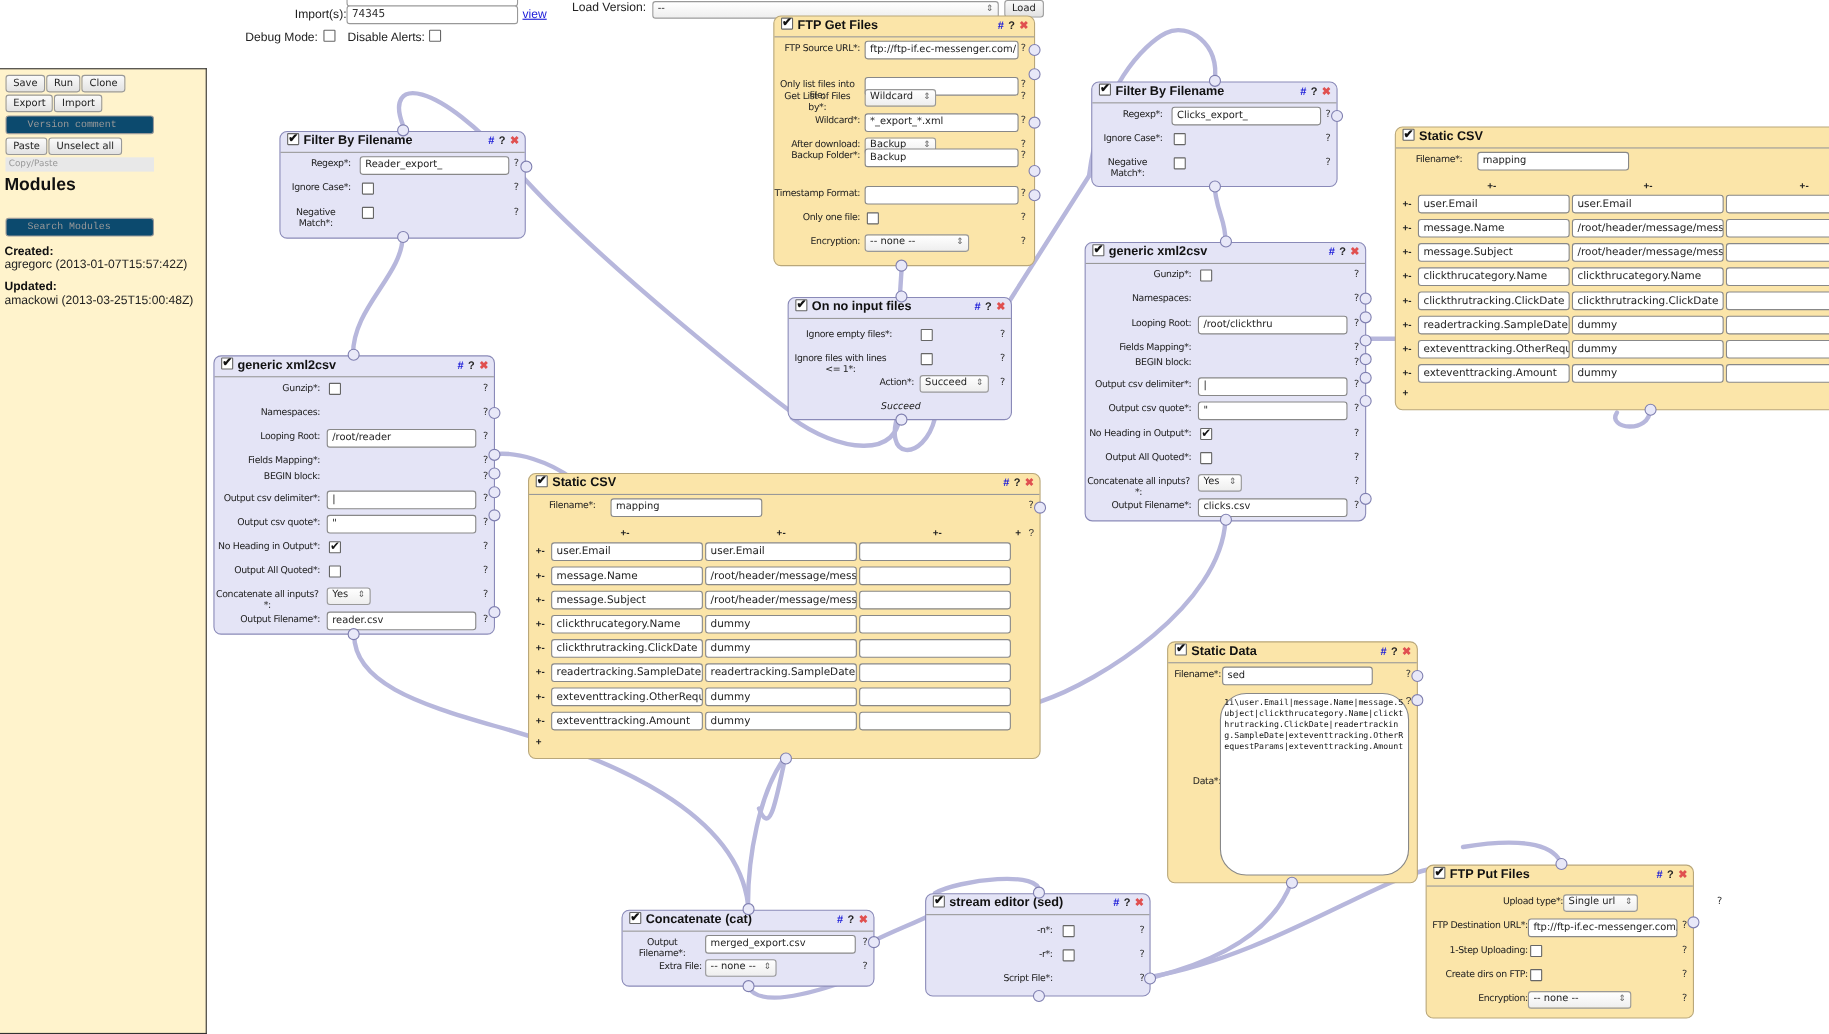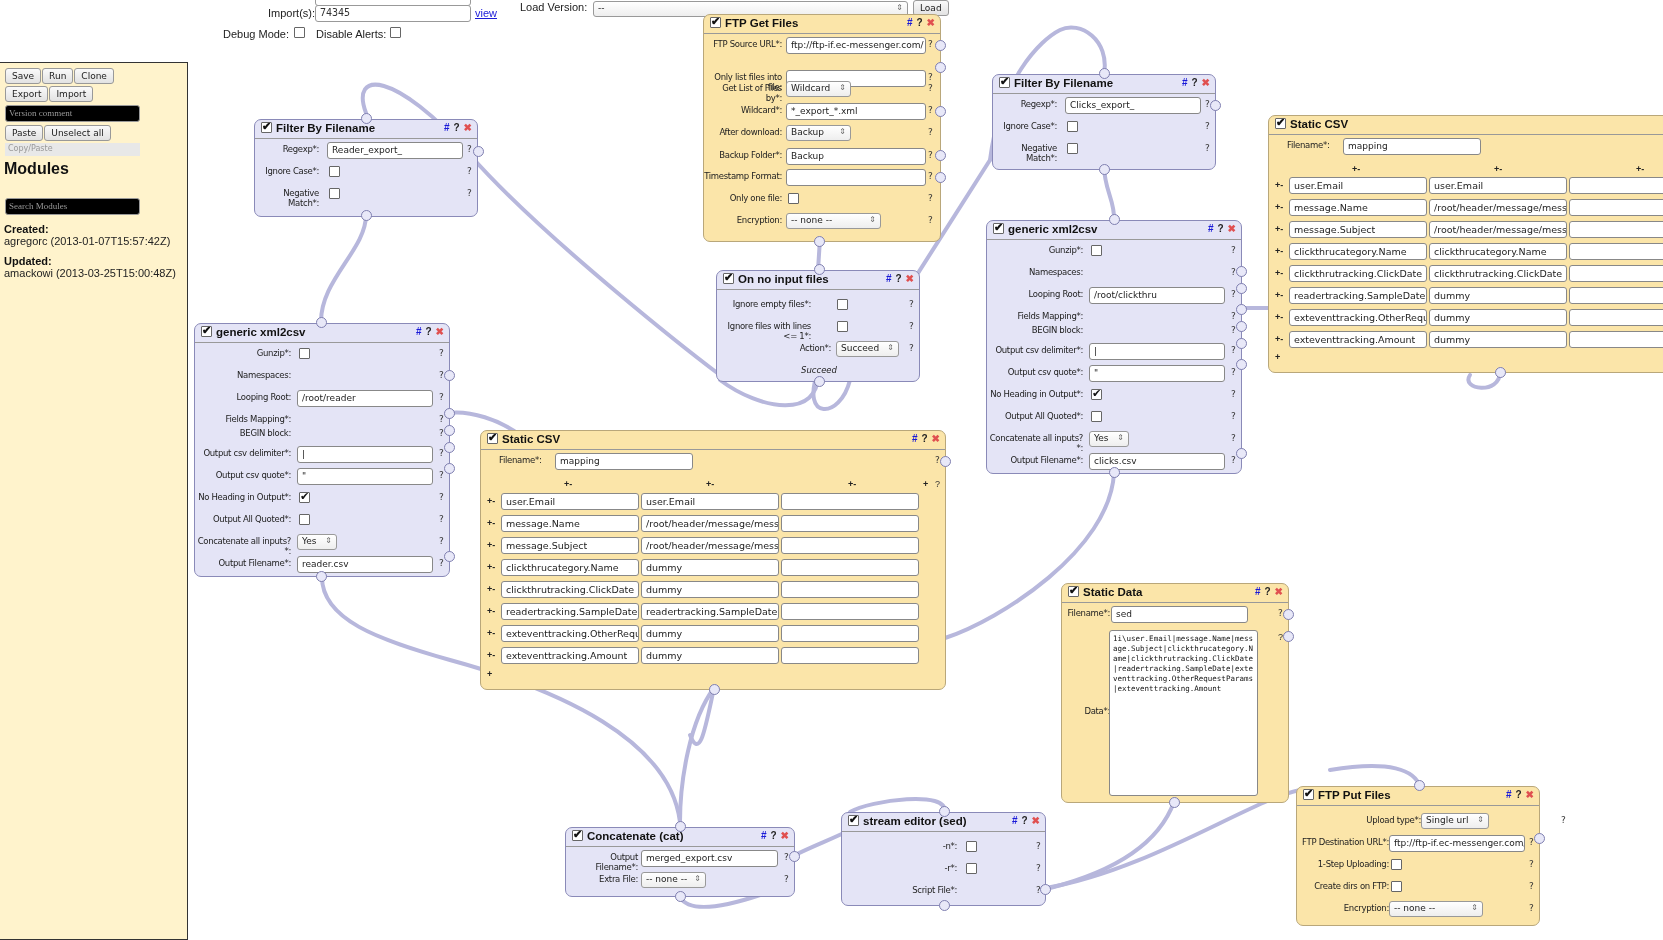--- a/index.html
+++ b/index.html
@@ -4,37 +4,37 @@
 <style>
 *{box-sizing:border-box;margin:0;padding:0}
 body{width:1663px;height:940px;overflow:hidden;background:#fff;font-family:"Liberation Sans",sans-serif;font-size:9px;color:#222;position:relative}
 .topbar{position:absolute;left:0;top:0;width:1663px;height:60px}
 .lbl{position:absolute;font-size:11px;color:#222}
 .tin{position:absolute;height:17px;border:1px solid #999;border-radius:3px;background:#fff;font-family:"DejaVu Sans Mono",monospace;font-size:10px;padding:1px 4px;color:#333}
 .cb{display:inline-block;width:11px;height:11px;border:1px solid #666;background:#fff;vertical-align:middle;position:relative;border-radius:1px}
 .cb.on::after{content:"✔";position:absolute;left:0px;top:-3px;font-size:11px;color:#111}
 .sidebar{position:absolute;left:0;top:62px;width:188px;height:878px;background:#fff3cc;border:1px solid #333;border-left:none;padding:5px 4px}
 .btn{display:inline-block;font-family:"DejaVu Sans",sans-serif;font-size:9px;padding:2px 6px;border:1px solid #999;border-radius:3px;background:linear-gradient(#fafafa,#e2e2e2);margin:0 0 2px 1px;color:#222}
-.sin{display:block;width:135px;height:17px;border:1px solid #999;border-radius:3px;background:#000000;font-family:Liberation Serif, serif;font-size:9px;color:#999;padding:2px 3px;margin:1px 0 3px 1px}
+.sin{display:block;width:135px;height:17px;border:1px solid #999;border-radius:3px;background:#0c4a6e;font-family:Liberation Mono, monospace;font-size:9px;color:#999;padding:2px 19px;margin:1px 0 3px 1px}
 .copyp{display:block;width:135px;height:13px;background:#e8e8e8;font-family:"DejaVu Sans",sans-serif;font-size:8px;color:#999;padding:1px 3px;margin:0 0 3px 1px}
 .modh{font-size:16px;font-weight:bold;margin:4px 0 20px 0;color:#111}
 .cat{display:block;width:175px;height:20px;border:1px solid #b9a77a;border-radius:5px;background:#ffefc4;font-weight:bold;font-size:11px;padding:3px 3px;margin-bottom:4px;color:#111}
 .meta-h{font-weight:bold;font-size:11px;margin-top:8px;color:#111}
 .meta-v{font-size:11px;color:#222}
 svg.wires{position:absolute;left:0;top:0;width:1663px;height:940px;pointer-events:none}
 .mod{position:absolute;border:1px solid #8a8ab8;border-radius:7px;background:#e4e4f6}
 .mod.y{background:#fbe5a9;border-color:#b9a77a}
 .mhead{height:19px;border-bottom:1px solid #999;padding:2px 6px;font-weight:bold;font-size:11.5px;color:#111;position:relative}
 .mhead .cb{margin-right:4px;top:-1px}
 .mctl{position:absolute;right:5px;top:2px;font-size:10px;font-weight:bold}
 .mctl .h{color:#1a1ad8}
 .mctl .q{color:#222;margin-left:4px}
 .mctl .x{color:#e05050;margin-left:4px}
 .row{position:absolute;left:0;height:18px;font-size:8.5px;font-family:"DejaVu Sans",sans-serif;color:#222}
-.row .l{position:absolute;text-align:right;letter-spacing:-0.3px}
+.row .l{position:absolute;text-align:center;letter-spacing:-0.3px}
 .fi{position:absolute;height:17px;border:1px solid #888;border-radius:3px;background:#fff;font-family:"DejaVu Sans",sans-serif;font-size:9px;padding:2px 4px;white-space:nowrap;overflow:hidden;color:#222}
 .sel{position:absolute;height:16px;border:1px solid #999;border-radius:3px;background:linear-gradient(#fff,#eee);font-family:"DejaVu Sans",sans-serif;font-size:9px;padding:1px 4px;color:#222;white-space:nowrap}
 .sel::after{content:"⇕";position:absolute;right:4px;top:1px;font-size:8px;color:#666}
 .qm{position:absolute;font-size:9px;color:#333}
 .port{position:absolute;width:11px;height:11px;border:1px solid #7f7fb0;border-radius:50%;background:#e8e8f8}
 .pm{position:absolute;font-size:9px;color:#222;font-weight:bold}
 .ta{position:absolute;border:1px solid #888;border-radius:3px;background:#fff;font-family:"DejaVu Sans Mono",monospace;font-size:7.5px;padding:3px 3px;line-height:10px;word-break:break-all;color:#111}
 .link{color:#1a1ad8;text-decoration:underline;font-size:11px}
 </style>
 </head>
@@ -120,21 +120,21 @@
   <div class="row" style="top:90px;width:238px;">
       <span class="l" style="right:160px;">Wildcard*:</span>
       <div class="fi" style="left:82px;width:140px;top:-2px;">*_export_*.xml</div>
       <span class="qm" style="left:224px;">?</span>
     </div>
   <div class="row" style="top:112px;width:238px;">
       <span class="l" style="right:160px;">After download:</span>
       <div class="sel" style="left:82px;width:65px;top:-2px;">Backup</div>
       <span class="qm" style="left:224px;">?</span>
     </div>
-  <div class="row" style="top:135px;width:238px;">
+  <div class="row" style="top:122px;width:238px;">
       <span class="l" style="right:160px;">Backup Folder*:</span>
       <div class="fi" style="left:82px;width:140px;top:-2px;">Backup</div>
       <span class="qm" style="left:224px;">?</span>
     </div>
   <div class="row" style="top:156px;width:238px;">
       <span class="l" style="right:160px;">Timestamp Format:</span>
       <div class="fi" style="left:82px;width:140px;top:-2px;"></div>
       <span class="qm" style="left:224px;">?</span>
     </div>
   <div class="row" style="top:178px;width:238px;">
@@ -458,21 +458,21 @@
   <div class="mhead"><span class="cb on"></span><span>Static Data</span>
     <span class="mctl"><span class="h">#</span><span class="q">?</span><span class="x">✖</span></span></div>
   <div class="row" style="top:24px;width:228px;">
       <span class="l" style="right:180px;">Filename*:</span>
       <div class="fi" style="left:49px;width:137px;top:-2px;">sed</div>
       <span class="qm" style="left:216px;">?</span>
     </div>
   <div class="row" style="top:122px;width:228px;">
       <span class="l" style="right:180px;">Data*:</span>
     </div>
-  <div class="ta" style="left:47px;top:46px;width:149px;height:166px;">1i\user.Email|message.Name|message.Subject|clickthrucategory.Name|clickthrutracking.ClickDate|readertracking.SampleDate|exteventtracking.OtherRequestParams|exteventtracking.Amount</div>
+  <div class="ta" style="left:47px;top:46px;width:172px;height:166px;border-radius:24px;">1i\user.Email|message.Name|message.Subject|clickthrucategory.Name|clickthrutracking.ClickDate|readertracking.SampleDate|exteventtracking.OtherRequestParams|exteventtracking.Amount</div>
   <span class="qm" style="left:216px;top:48px;">?</span>
 </div>
 <div class="port" style="left:1283px;top:609px;"></div>
 <div class="port" style="left:1283px;top:631px;"></div>
 <div class="port" style="left:1169px;top:797px;"></div>
 
 <div class="mod" style="left:565px;top:827px;width:230px;height:70px;">
   <div class="mhead"><span class="cb on"></span><span>Concatenate (cat)</span>
     <span class="mctl"><span class="h">#</span><span class="q">?</span><span class="x">✖</span></span></div>
   <div class="row" style="top:24px;width:230px;">

